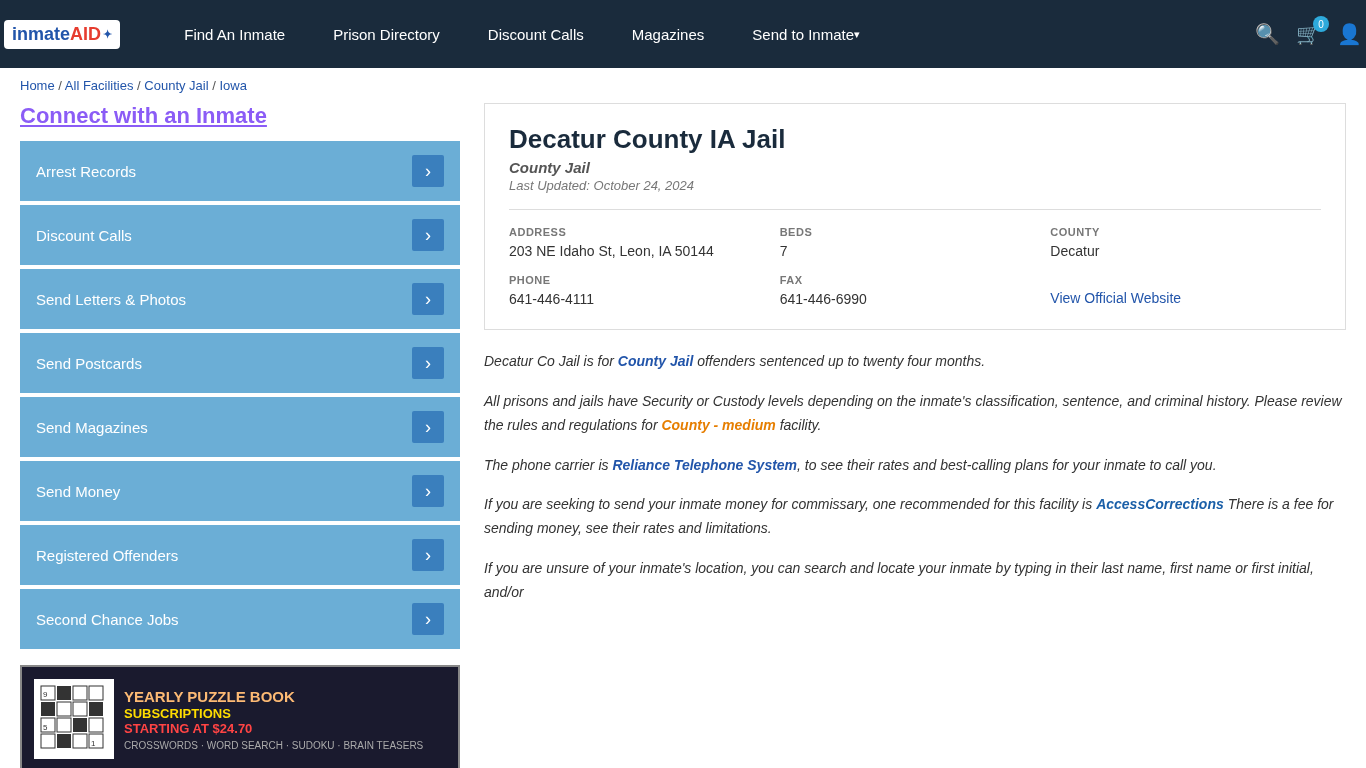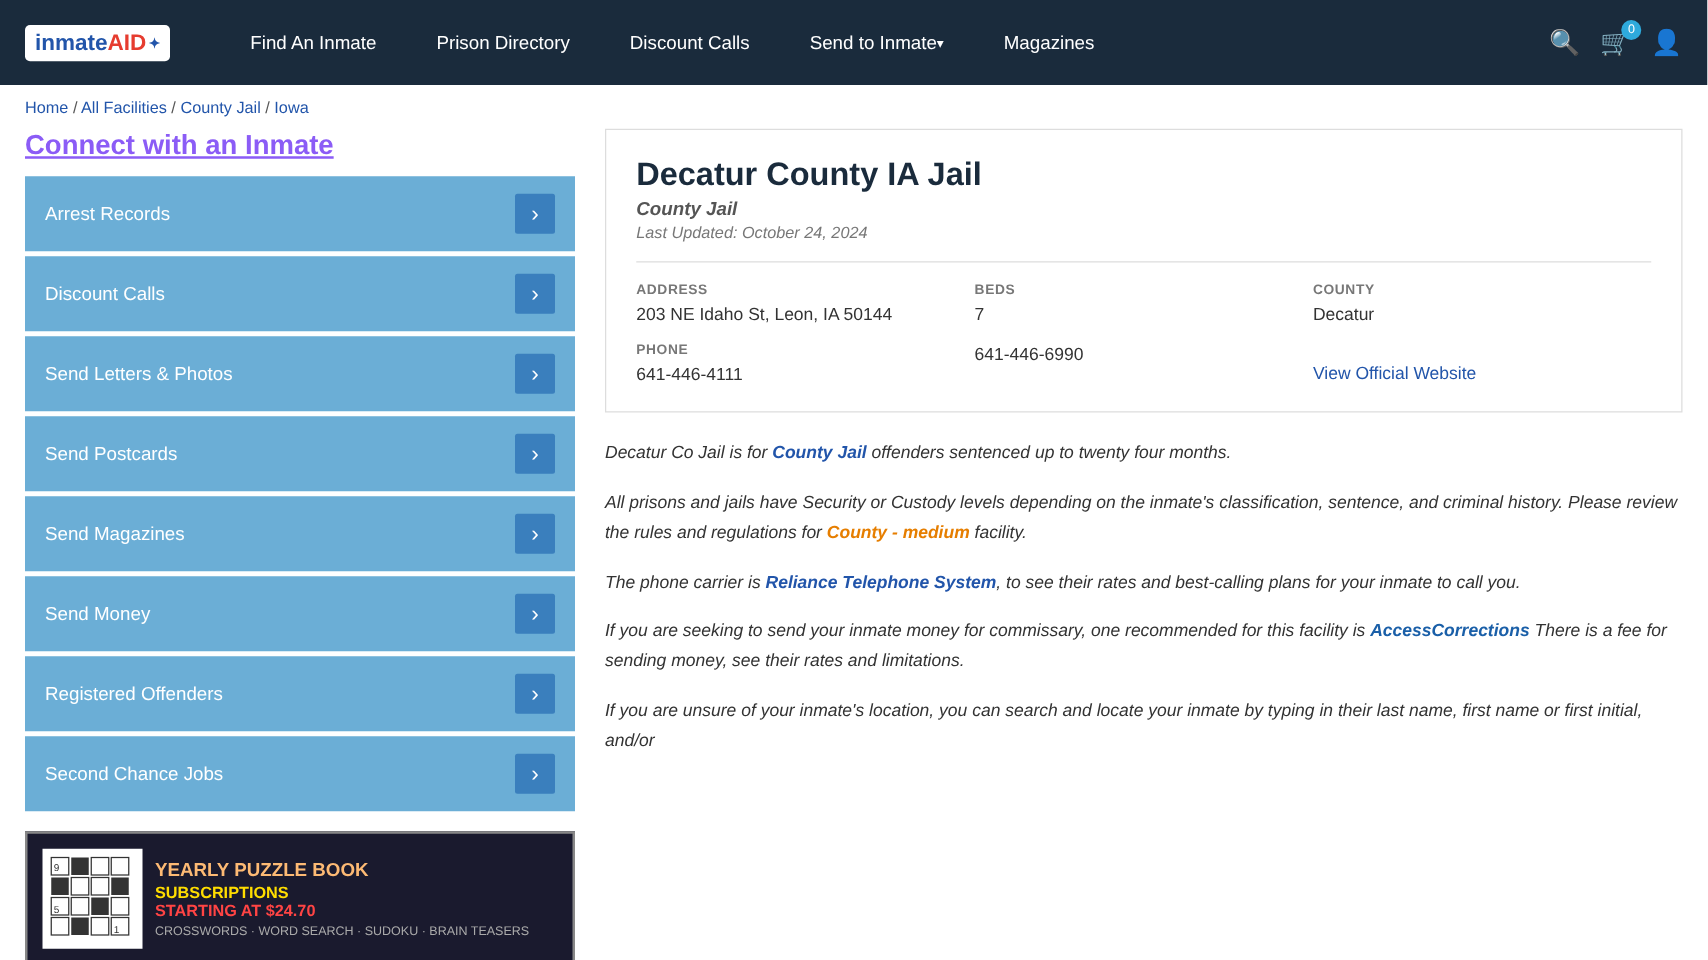--- a/index.html
+++ b/index.html
@@ -3,21 +3,21 @@
   <meta charset="utf-8">
   <style>
     * { margin: 0; padding: 0; box-sizing: border-box; }
     body { font-family: Arial, sans-serif; font-size: 14px; color: #333; background: #fff; }
 
     
     .navbar {
       background: #1a2b3c;
       display: flex;
       align-items: center;
-      padding: 0 20px;
+      padding: 0 4px;
       height: 68px;
     }
     .navbar-logo {
       margin-right: 40px;
       display: flex;
       align-items: center;
     }
     .logo-box {
       background: #fff;
       padding: 4px 8px;
@@ -253,22 +253,22 @@
     <div class="logo-box">
       <span style="color:#2255aa;font-weight:900;font-size:18px;">inmate</span>
         <span style="color:#e63c2f;font-weight:900;font-size:18px;text-align:right;">AID</span>
       <span style="font-size:11px;color:#2255aa;margin-left:2px;">✦</span>
     </div>
   </div>
   <div class="navbar-links">
     <a class="nav-link">Find An Inmate</a>
     <a class="nav-link">Prison Directory</a>
     <a class="nav-link">Discount Calls</a>
+    <a class="nav-link">Magazines</a>
     <a class="nav-link with-arrow">Send to Inmate</a>
-    <a class="nav-link">Magazines</a>
   </div>
   <div class="navbar-icons">
     <div class="nav-icon">🔍</div>
     <div class="nav-icon" style="position:relative;">
       🛒
       <span class="cart-badge">0</span>
     </div>
     <div class="nav-icon">👤</div>
   </div>
 </nav>
@@ -373,20 +373,21 @@
         </div>
         <div class="info-cell">
           <div class="info-label">COUNTY</div>
           <div class="info-value">Decatur</div>
         </div>
         <div class="info-cell">
           <div class="info-label">PHONE</div>
           <div class="info-value">641-446-4111</div>
         </div>
         <div class="info-cell">
+          <div class="info-label">FAX</div>
           <div class="info-value">641-446-6990</div>
         </div>
         <div class="info-cell">
           <div class="info-label">&nbsp;</div>
           <a class="info-link" href="#">View Official Website</a>
         </div>
       </div>
     </div>
 
     <div class="description">

